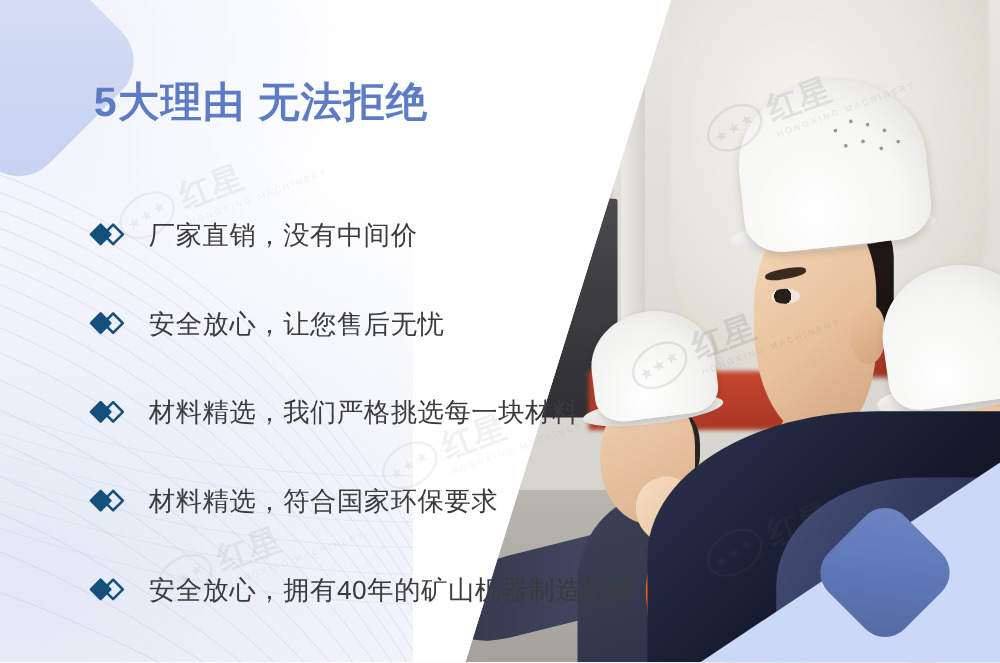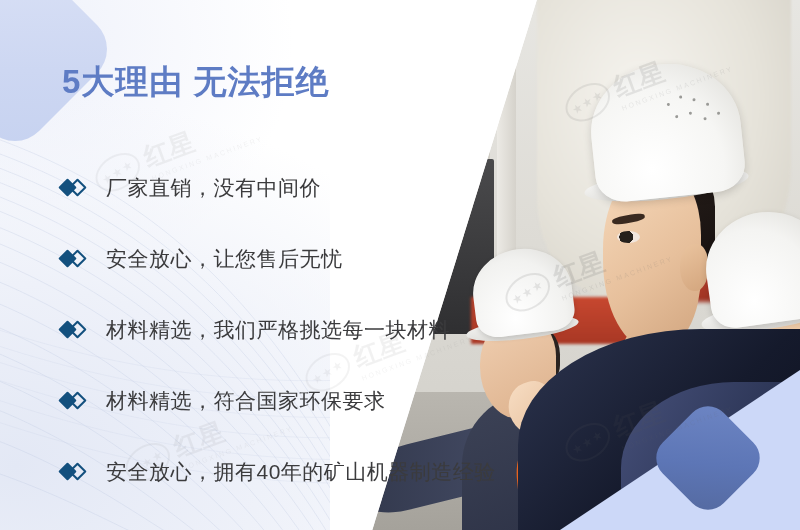--- a/index.html
+++ b/index.html
@@ -310,21 +310,21 @@
     position: absolute;
     left: 330px; top: 0; width: 470px; height: 530px;
     pointer-events: none;
     background: #ffffff;
     clip-path: polygon(0 0, 44% 0, 9% 100%, 0 100%);
   }
 
   
   .content {
     position: absolute;
-    left: 0; top: 0; width: 430px; height: 530px;
+    left: 13px; top: 0; width: 430px; height: 530px;
   }
   .title {
     position: absolute;
     left: 62px; top: 60px;
     font-size: 33px;
     font-weight: bold;
     letter-spacing: 1px;
     color: #5e7cc4;
     white-space: nowrap;
   }

